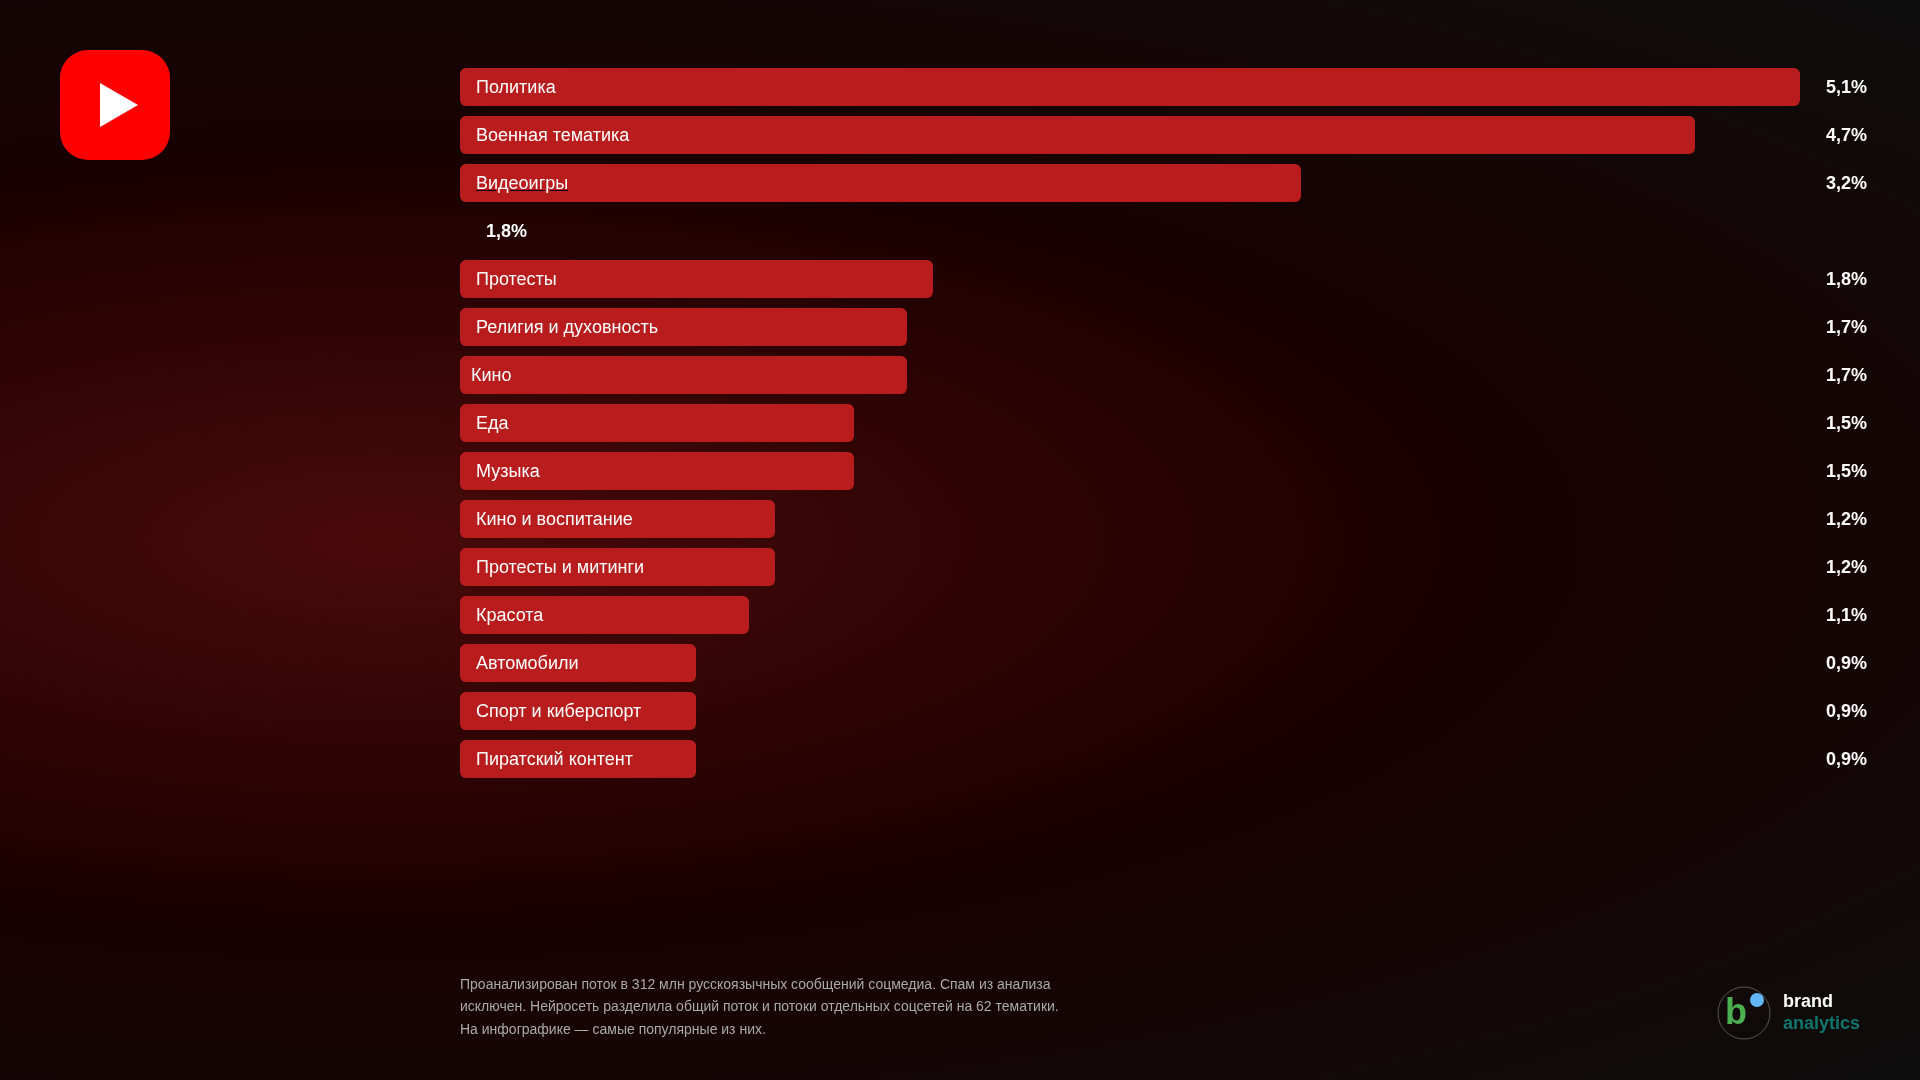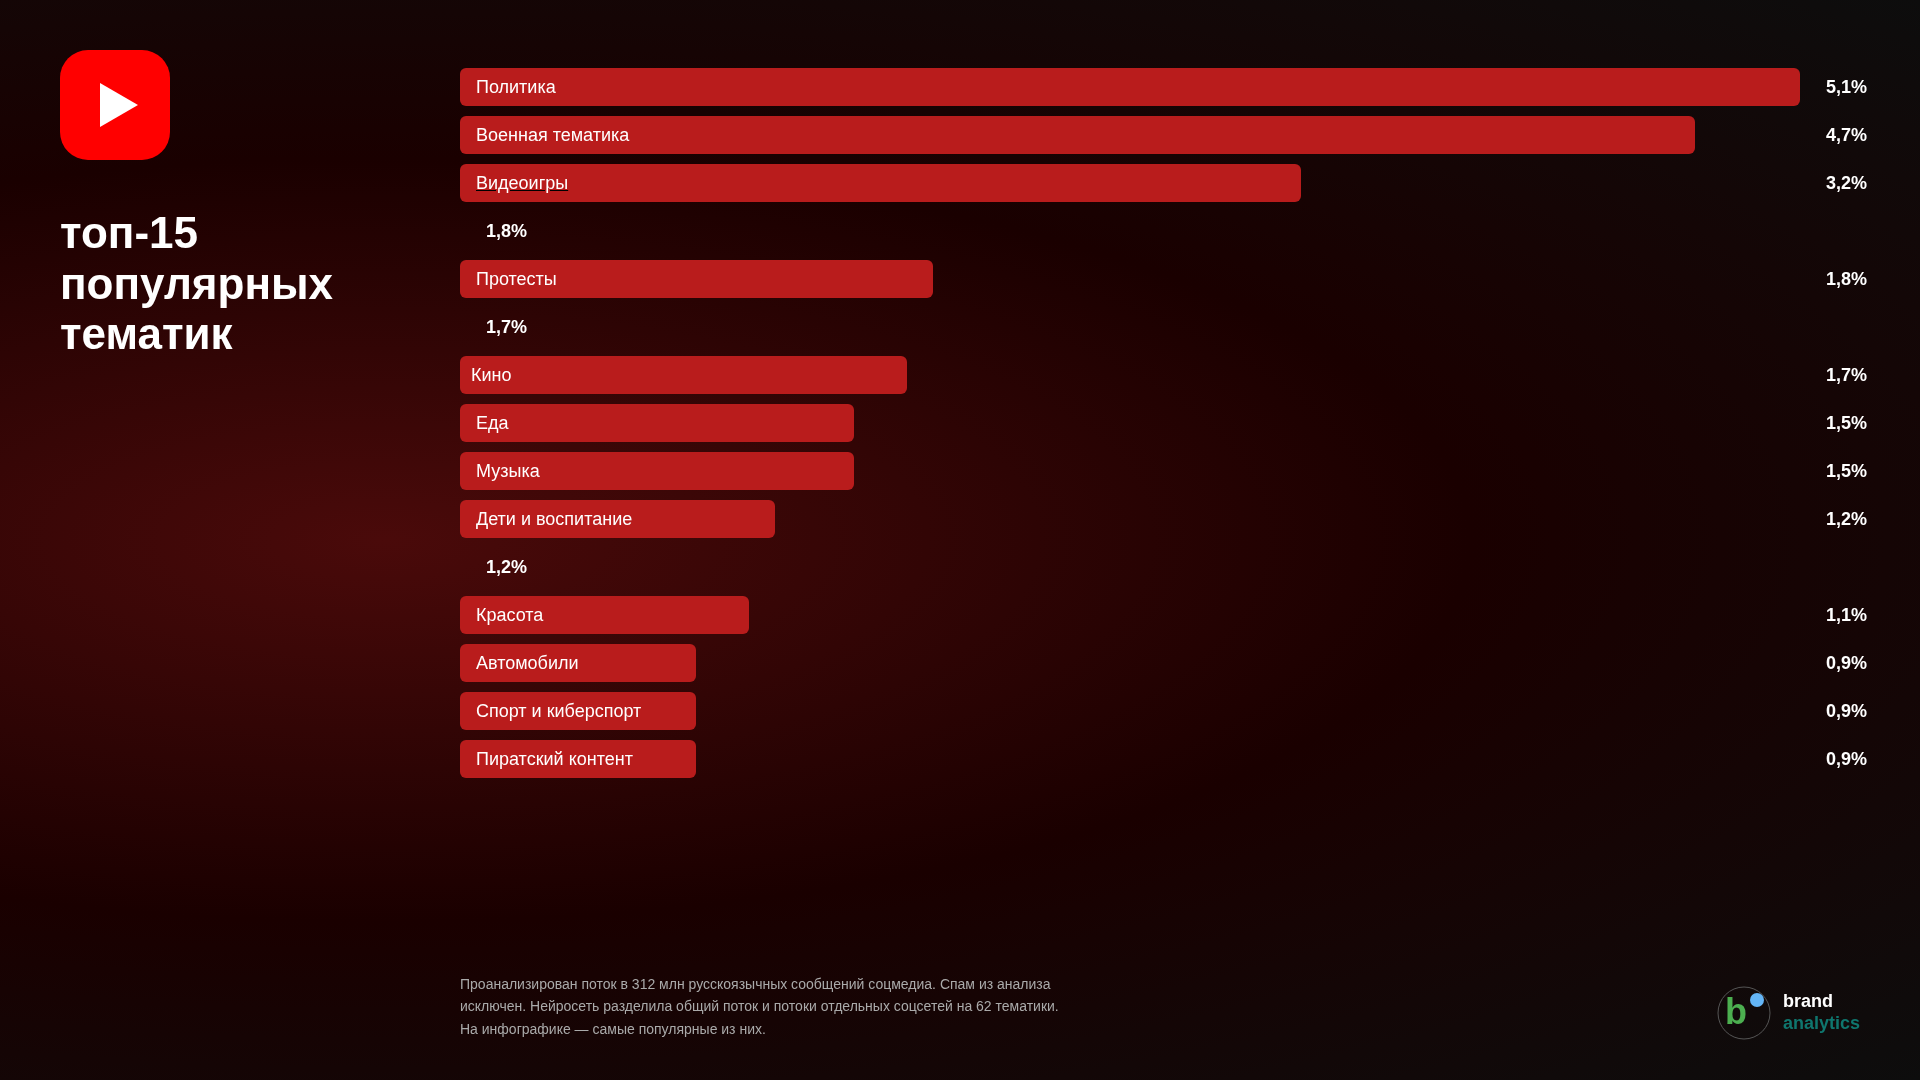--- a/index.html
+++ b/index.html
@@ -188,21 +188,20 @@
 
 <div class="bg-gradient"></div>
 
 <div class="content">
 
   <div class="left-panel">
     <div class="youtube-logo-wrap">
       <div class="play-icon"></div>
     </div>
     <div class="brand-name"></div>
-    <div class="subtitle">топ-15<br>популярных<br>тематик</div>
     <div class="date-label"></div>
   </div>
 
   <div class="right-panel">
     <div class="chart-header"></div>
 
     <div class="chart-area" id="chart-area">
 
     <div class="bar-row">
           <div class="bar-container">
@@ -233,20 +232,25 @@
         </div>
         <div class="bar-row">
           <div class="bar-container">
             <div class="bar-fill" style="width: 35.2941%;">
               <span class="bar-label">Протесты</span>
             </div>
           </div>
           <div class="bar-pct">1,8%</div>
         </div>
         <div class="bar-row">
+          <div class="bar-container">
+            <div class="bar-fill" style="width: 33.3333%;">
+              <span class="bar-label">Религия и духовность</span>
+            </div>
+          </div>
           <div class="bar-pct">1,7%</div>
         </div>
         <div class="bar-row">
           <div class="bar-container">
             <div class="bar-fill" style="width: 33.3333%; padding-left: 11px;">
               <span class="bar-label">Кино</span>
             </div>
           </div>
           <div class="bar-pct">1,7%</div>
         </div>
@@ -262,26 +266,31 @@
           <div class="bar-container">
             <div class="bar-fill" style="width: 29.4118%;">
               <span class="bar-label">Музыка</span>
             </div>
           </div>
           <div class="bar-pct">1,5%</div>
         </div>
         <div class="bar-row">
           <div class="bar-container">
             <div class="bar-fill" style="width: 23.5294%;">
-              <span class="bar-label">Дети и воспитание</span>
+              <span class="bar-label">Кино и воспитание</span>
             </div>
           </div>
           <div class="bar-pct">1,2%</div>
         </div>
         <div class="bar-row">
+          <div class="bar-container">
+            <div class="bar-fill" style="width: 23.5294%;">
+              <span class="bar-label">Протесты и митинги</span>
+            </div>
+          </div>
           <div class="bar-pct">1,2%</div>
         </div>
         <div class="bar-row">
           <div class="bar-container">
             <div class="bar-fill" style="width: 21.5686%;">
               <span class="bar-label">Красота</span>
             </div>
           </div>
           <div class="bar-pct">1,1%</div>
         </div>

